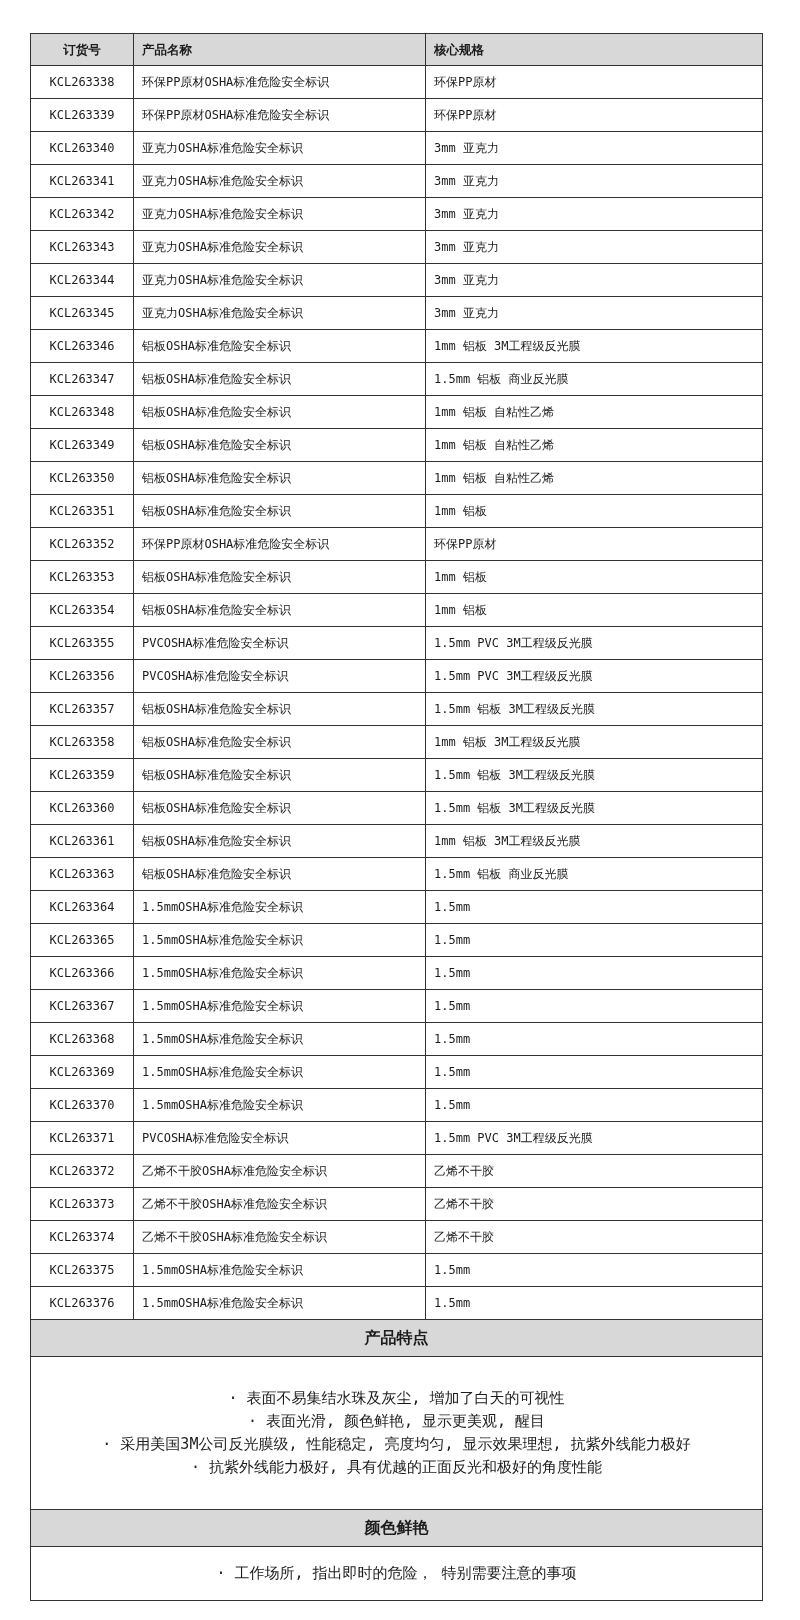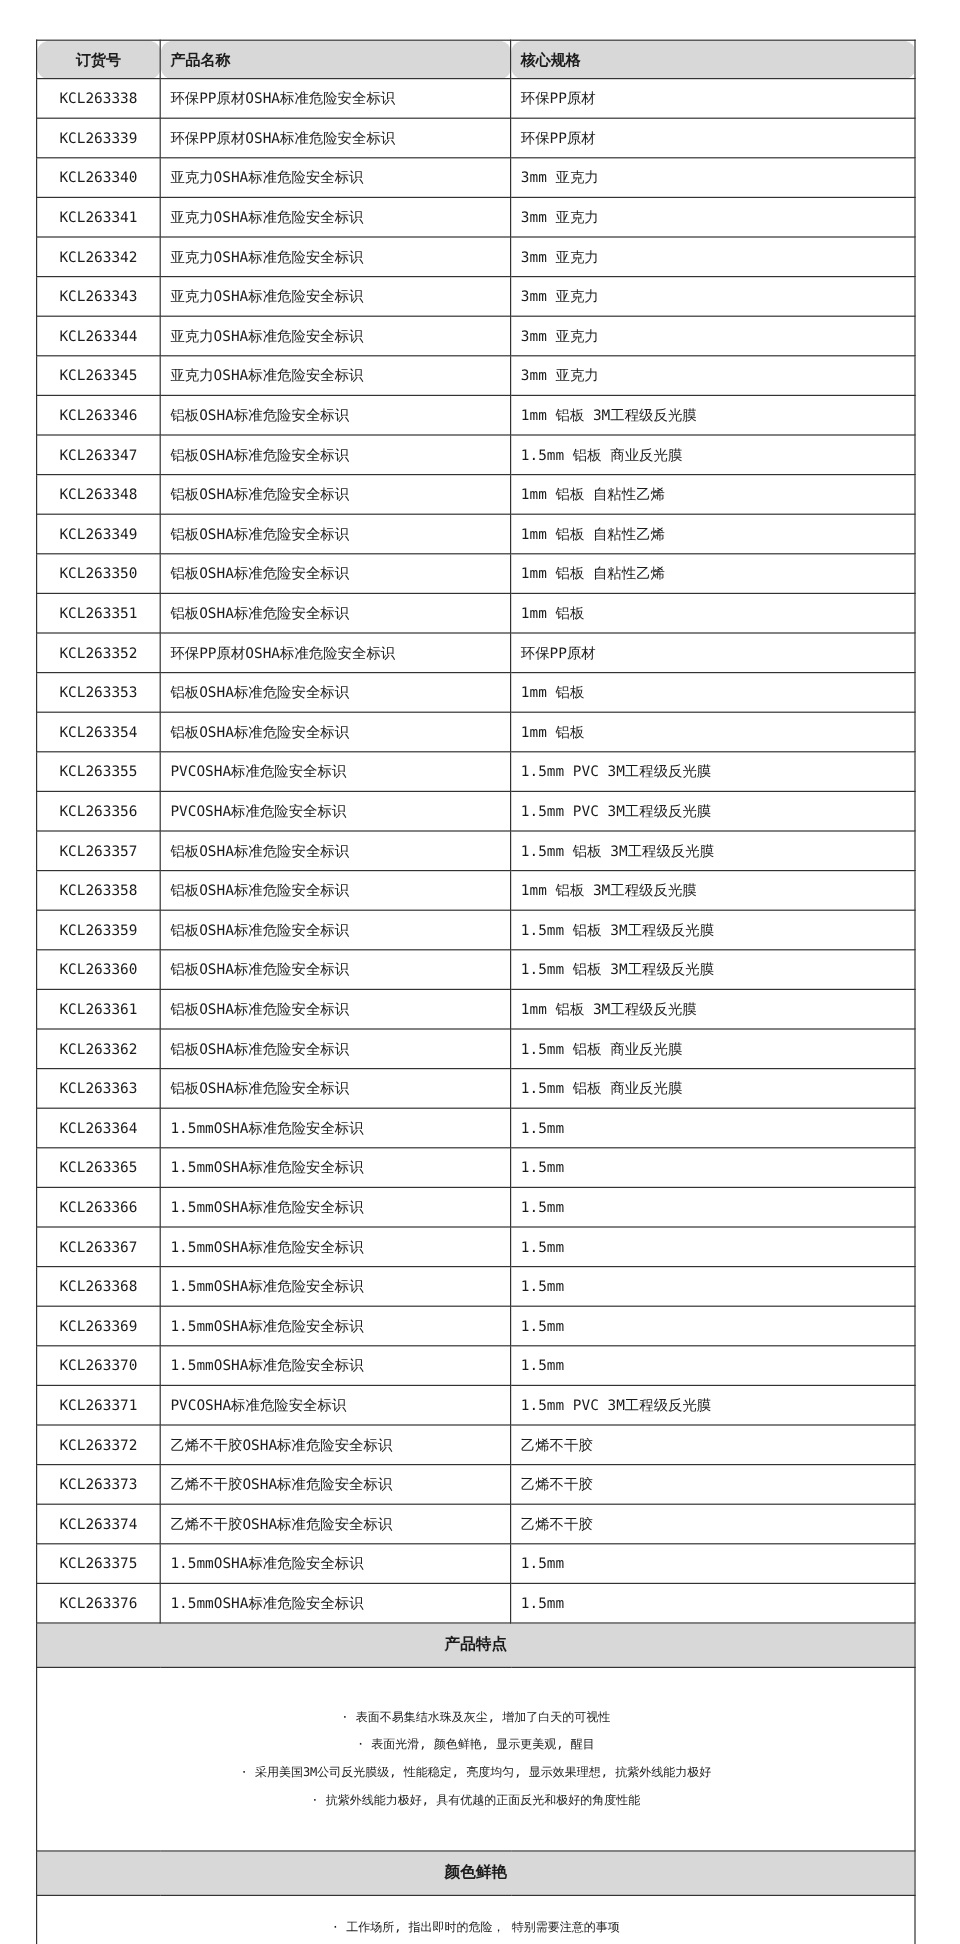--- a/index.html
+++ b/index.html
@@ -40,21 +40,20 @@
     overflow:hidden;
     white-space:nowrap;
   }
   .product-table thead th{
     background:var(--section-bg);
     height:31px;
     font-weight:bold;
     font-size:12.5px;
     text-align:left;
     padding:0 0 0 8px;
-    border-radius:10px;
   }
   .product-table thead th.h-code{
     text-align:center;
     padding:0;
   }
   .product-table tbody td{height:32px;}
   .product-table td.code{
     text-align:center;
     padding:0;
     margin-left:48px;
@@ -62,34 +61,34 @@
   .product-table td.name,
   .product-table td.spec{
     text-align:left;
     padding:0 0 0 8px;
   }
   .product-table td.section-header{
     background:var(--section-bg);
     height:36px;
     text-align:center;
     font-weight:bold;
-    font-size:13px;
+    font-size:16px;
     padding:0;
     white-space:normal;
   }
   .product-table td.section-body{
     background:var(--page-bg);
     text-align:center;
     padding:10px 6px;
     white-space:normal;
   }
   .product-table td.features-body{height:132px;}
   .product-table td.occasions-body{height:33px;}
   .section-line{
-    font-size:10px;
+    font-size:15px;
     line-height:23px;
   }
 </style>
 </head>
 <body>
 
 <div class="page">
   <table class="product-table">
     <colgroup>
       <col class="c-code">
@@ -218,25 +217,20 @@
           <td class="code">KCL263360</td>
           <td class="name">铝板OSHA标准危险安全标识</td>
           <td class="spec">1.5mm 铝板 3M工程级反光膜</td>
         </tr>
         <tr>
           <td class="code">KCL263361</td>
           <td class="name">铝板OSHA标准危险安全标识</td>
           <td class="spec">1mm 铝板 3M工程级反光膜</td>
         </tr>
         <tr>
-          <td class="code">KCL263362</td>
-          <td class="name">铝板OSHA标准危险安全标识</td>
-          <td class="spec">1.5mm 铝板 商业反光膜</td>
-        </tr>
-        <tr>
           <td class="code">KCL263363</td>
           <td class="name">铝板OSHA标准危险安全标识</td>
           <td class="spec">1.5mm 铝板 商业反光膜</td>
         </tr>
         <tr>
           <td class="code">KCL263364</td>
           <td class="name">1.5mmOSHA标准危险安全标识</td>
           <td class="spec">1.5mm</td>
         </tr>
         <tr>

